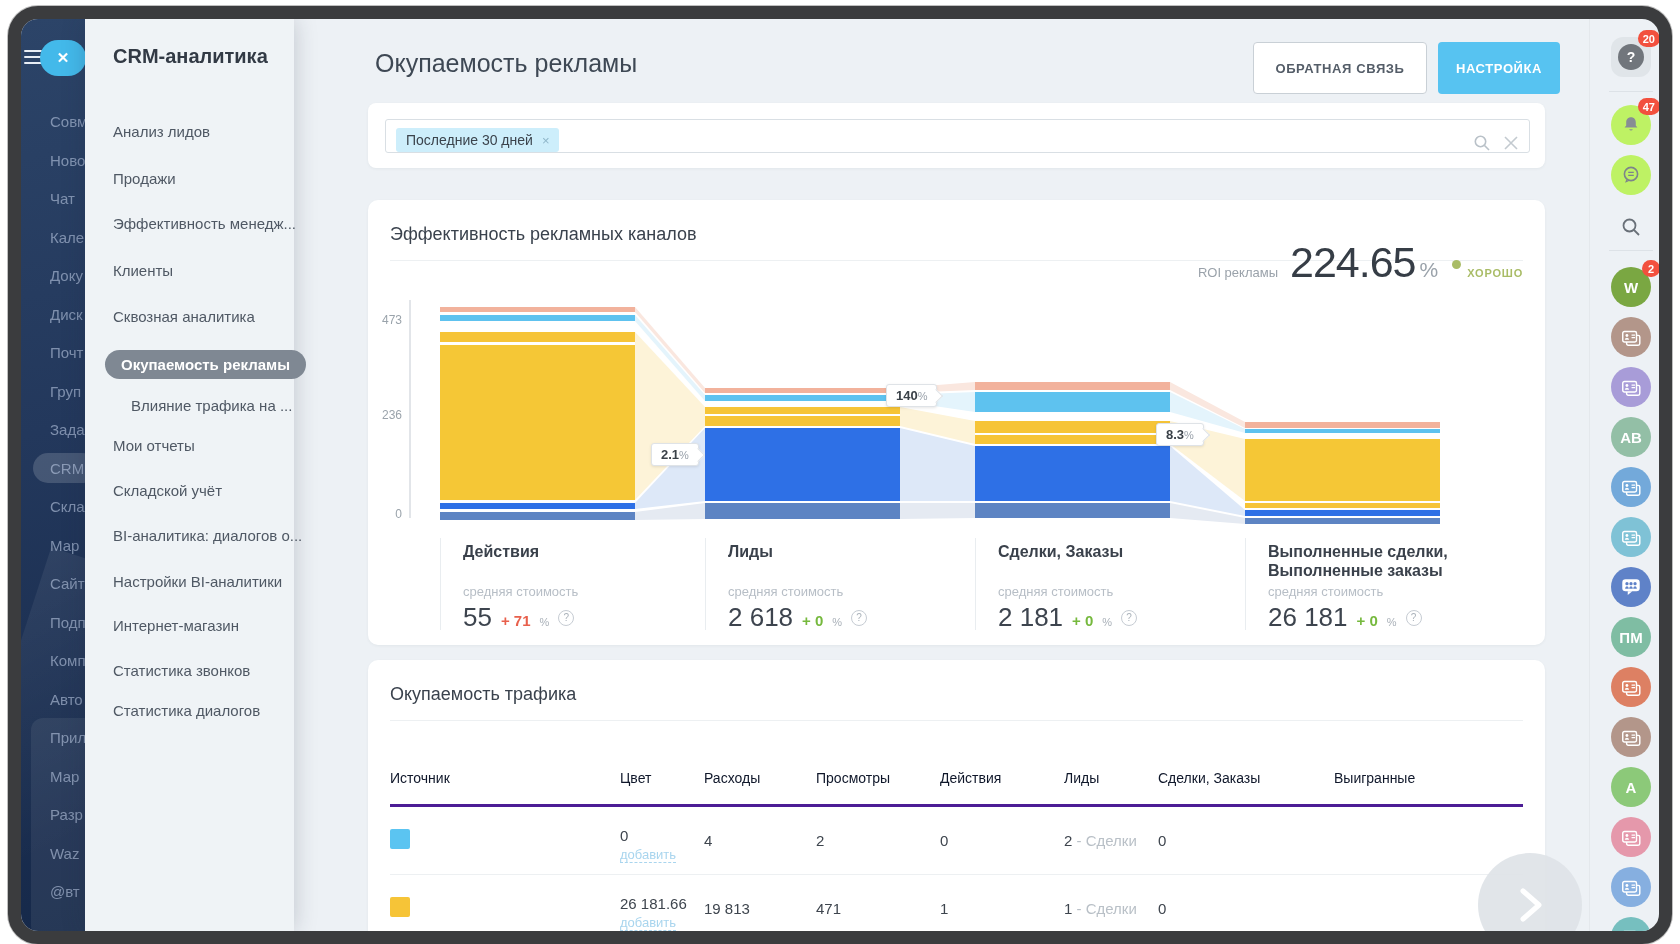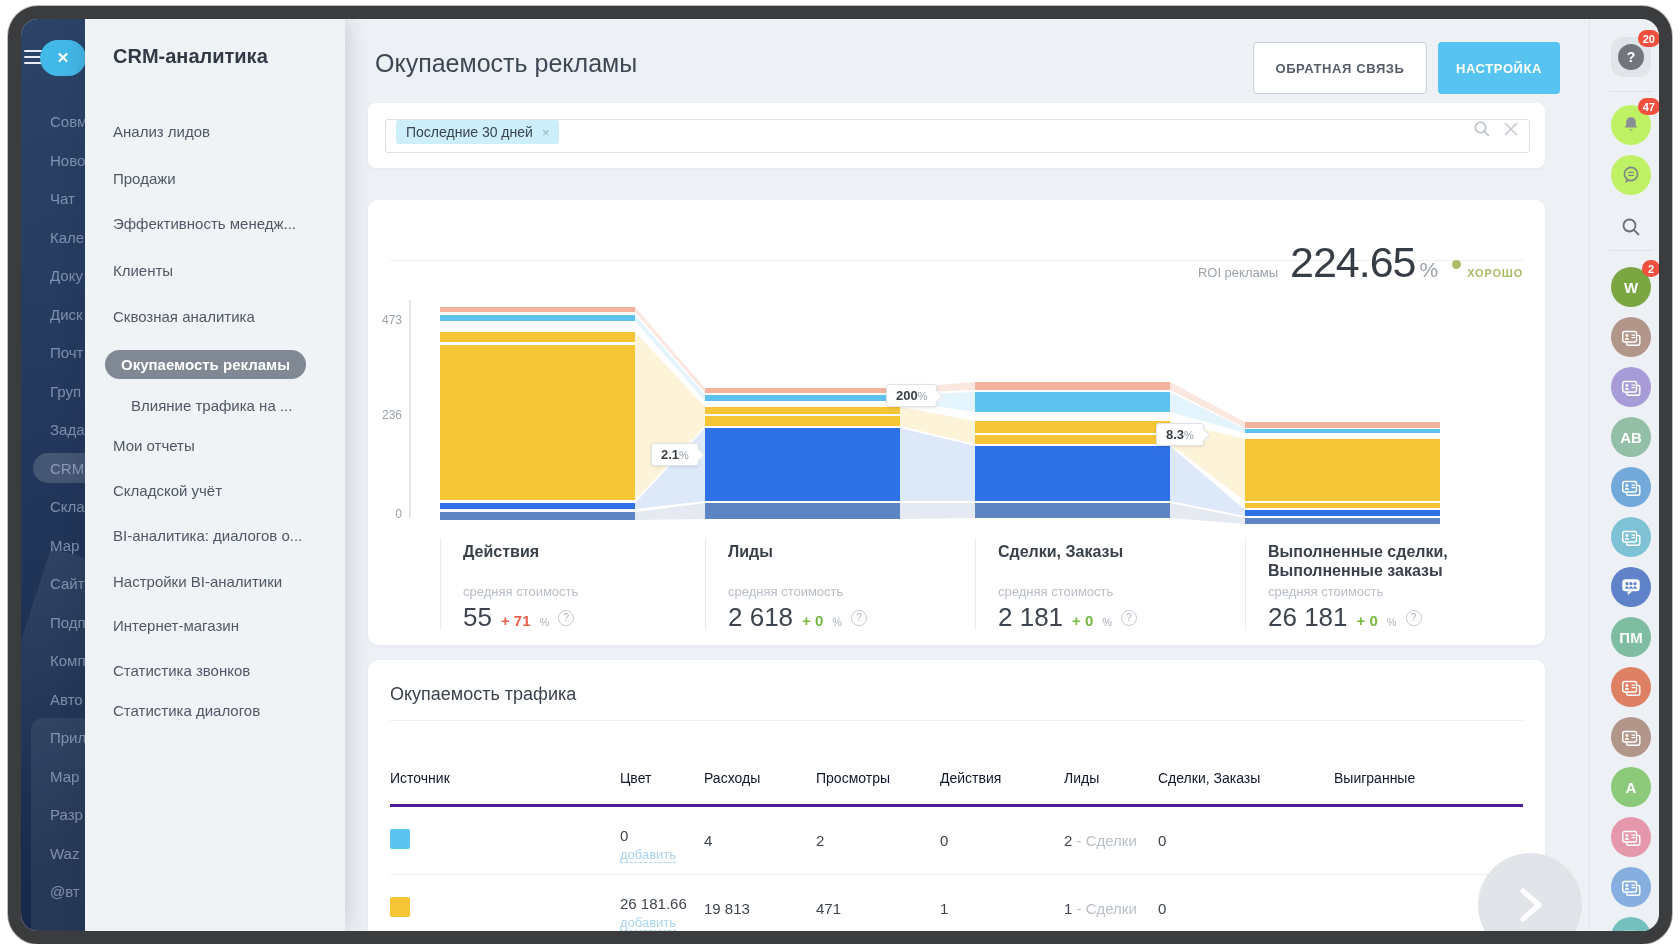--- a/index.html
+++ b/index.html
@@ -14,38 +14,38 @@
              background:linear-gradient(135deg, rgba(255,255,255,.07), rgba(255,255,255,0) 60%); transform:rotate(18deg); }
   .hamburger { position:absolute; left:3px; top:31px; width:18px; height:14px; display:flex; flex-direction:column; justify-content:space-between; cursor:pointer; }
   .hamburger span { display:block; height:2px; background:#e8edf5; border-radius:1px; }
   .close-pill { position:absolute; left:19px; top:21px; width:46px; height:36px; border:none; border-radius:18px;
                 background:#43b9ea; color:#fff; font-size:15px; font-weight:bold; cursor:pointer; }
   .nav-item { position:absolute; left:29px; width:60px; white-space:nowrap; font-size:15px; color:rgba(182,197,222,.62); cursor:pointer; }
   .nav-pill { position:absolute; left:12px; width:64px; height:30px; border-radius:15px; background:rgba(255,255,255,.16); }
   .nav-group-box { position:absolute; left:10px; top:699px; width:66px; height:220px; border-radius:12px; background:rgba(255,255,255,.07); }
 
   
-  .panel { position:absolute; left:64px; top:0; width:260px; height:100%; z-index:2; background:#eff3f6;
+  .panel { position:absolute; left:64px; top:0; width:209px; height:100%; z-index:2; background:#eff3f6;
            box-shadow:0 0 22px rgba(30,42,66,.22); }
   .panel-title { position:absolute; left:28px; top:26px; font-size:20px; font-weight:bold; color:#323a45; }
   .p-item { position:absolute; left:28px; font-size:15px; color:#4f5864; cursor:pointer; white-space:nowrap; }
   .p-item.indent { left:46px; }
   .p-item.active { left:20px; background:#7f8893; color:#fff; font-weight:bold; border-radius:16px; padding:6px 16px; }
 
   
   .main { position:absolute; left:324px; top:0; width:1215px; height:100%; }
   .page-title { position:absolute; left:30px; top:30px; font-size:25px; font-weight:400; color:#3e4854; }
   .btn { position:absolute; height:52px; border-radius:4px; font-size:13px; font-weight:bold; letter-spacing:.6px; cursor:pointer; }
   .btn-feedback { left:908px; top:23px; width:174px; background:#fff; border:1px solid #c9d0d6; color:#545d68; }
   .btn-settings { left:1093px; top:23px; width:122px; border:none; background:#57c3f1; color:#fff; }
 
   .filter-card { position:absolute; left:23px; top:84px; width:1177px; height:65px; background:#fff; border-radius:8px;
                  box-shadow:0 1px 3px rgba(50,60,70,.06); }
   .filter-input { position:absolute; left:17px; top:16px; right:15px; height:34px; border:1px solid #d9dfe4; border-radius:3px;
-                  display:flex; align-items:flex-start; padding:0 10px; cursor:text; background:#fff; }
+                  display:flex; align-items:flex-end; padding:0 10px; cursor:text; background:#fff; }
   .ftag { display:flex; align-items:center; background:#cdeefb; border-radius:3px; padding:4px 10px; font-size:14px; color:#3b434c; }
   .ftag .tag-x { margin-left:9px; color:#8fb6c9; font-size:13px; cursor:pointer; }
   .f-icons { margin-left:auto; display:flex; align-items:center; gap:12px; }
   .f-icons svg { cursor:pointer; }
 
   .card { position:absolute; left:23px; width:1177px; background:#fff; border-radius:10px; box-shadow:0 1px 3px rgba(50,60,70,.06); }
   .card-channels { top:181px; height:445px; }
   .card-traffic { top:641px; height:420px; }
   .card-title { position:absolute; left:22px; top:24px; font-size:18px; color:#3a424d; }
   .card-hr { position:absolute; left:22px; right:22px; top:60px; height:1px; background:#edf0f2; }
@@ -183,20 +183,21 @@
             <line x1="11.5" y1="11.5" x2="16" y2="16" stroke="#b9c1c8" stroke-width="1.6"></line>
           </svg>
           <svg width="16" height="16" viewBox="0 0 16 16">
             <path d="M2 2 L14 14 M14 2 L2 14" stroke="#c3cad0" stroke-width="1.6"></path>
           </svg>
         </span>
       </div>
     </div>
 
     <section class="card card-channels">
+      <div class="card-title">Эффективность рекламных каналов</div>
       <div class="card-hr"></div>
 
       <div class="roi">
         <span class="roi-label">ROI рекламы</span>
         <span class="roi-value">224.65</span>
         <span class="roi-unit">%</span>
         <span class="roi-dot" style="background-color: rgb(169, 188, 102);"></span>
         <span class="roi-status" style="color: rgb(169, 188, 102);">ХОРОШО</span>
       </div>
 
@@ -265,21 +266,21 @@
             <rect x="837" y="139" width="195" height="62" fill="#f5c736"></rect>
             <rect x="837" y="203" width="195" height="5" fill="#f6c437"></rect>
             <rect x="837" y="210" width="195" height="6" fill="#2e70e6"></rect>
             <rect x="837" y="218" width="195" height="6" fill="#5d84c3"></rect>
           </g>
         </svg>
 
         <div class="pct-tag" style="left:283px;top:143px">
           <span>2.1</span><span class="u">%</span></div>
         <div class="pct-tag" style="left:518px;top:84px">
-          <span>200</span><span class="u">%</span></div>
+          <span>140</span><span class="u">%</span></div>
         <div class="pct-tag" style="left:788px;top:123px">
           <span>8.3</span><span class="u">%</span></div>
       </div>
 
       <div class="stat" style="left:72px;width:265px">
         <div class="stat-label">Действия</div>
         <div class="stat-sub">средняя стоимость</div>
         <div class="stat-row">
           <span class="stat-value">55</span>
           <span class="stat-delta" style="color: rgb(232, 96, 76);">+ 71</span>

